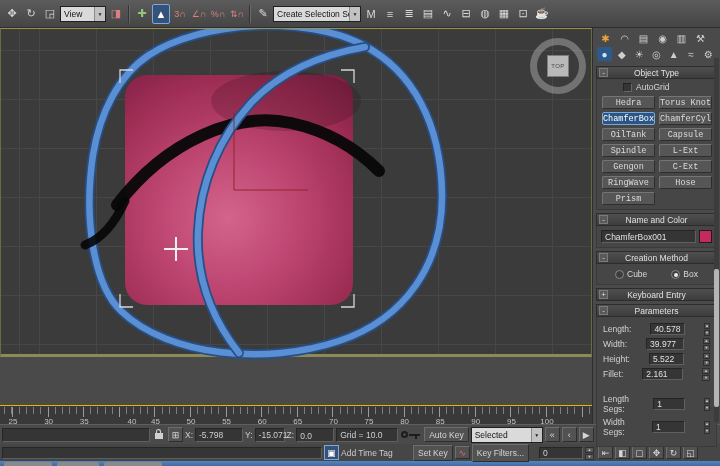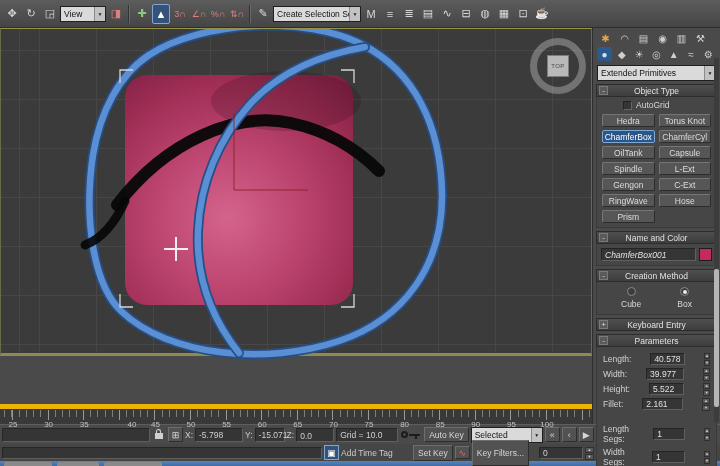--- a/index.html
+++ b/index.html
@@ -30,21 +30,21 @@
       repeating-linear-gradient(180deg, #474747 0 1px, transparent 1px 49px);
     background-position:38px 0, 0 21px; }
   .viewport svg { position:absolute; left:0; top:0; }
 
   .viewcube { position:absolute; left:529px; top:9px; width:56px; height:56px; }
   .vc-ring { position:absolute; inset:0; border-radius:50%; border:7px solid rgba(205,205,205,.38); }
   .vc-face { position:absolute; left:17px; top:17px; width:22px; height:22px; background:#b9b9b9;
              border:1px solid #7d7d7d; display:flex; align-items:center; justify-content:center;
              font-size:6px; color:#4a4a4a; letter-spacing:.5px; }
 
-  .ruler { height:22px; background:#393939; border-top:5px solid #eab308; position:relative;margin-top:48px; }
+  .ruler { height:22px; background:#393939; border-top:1px solid #eab308; position:relative;margin-top:48px; }
   .ruler::before { content:""; position:absolute; left:0; right:0; top:1px; height:7px;
     background:repeating-linear-gradient(90deg,#7e7e7e 0 1px,transparent 1px 7.12px); background-position:12px 0; }
   .ruler::after { content:""; position:absolute; left:0; right:0; top:1px; height:10px;
     background:repeating-linear-gradient(90deg,#9a9a9a 0 1px,transparent 1px 35.6px); background-position:12px 0; }
   .rlabel { position:absolute; top:11px; width:16px; text-align:center; font-size:8px; color:#c2c2c2; }
 
   
   .panel { width:128px; background:#4a4a4a; border-left:1px solid #2e2e2e; position:relative; font-size:8.5px; }
   .ptabs { display:flex; gap:2px; padding:3px 4px 1px; }
   .ptab { width:17px; height:14px; display:flex; align-items:center; justify-content:center; color:#cfcfcf; font-size:10px; }
@@ -52,30 +52,30 @@
   .psub { display:flex; gap:2px; padding:1px 4px 2px; }
   .psub .ptab.active { background:#2d5a8c; border-radius:2px; color:#cfe2f5; }
   .pcombo { margin:2px 4px 3px; }
   .rhead { height:13px; background:linear-gradient(#4f4f4f,#3d3d3d); border:1px solid #2c2c2c;
            display:flex; align-items:center; justify-content:center; margin:3px 3px 0; position:relative; color:#e2e2e2; }
   .rtoggle { position:absolute; left:2px; top:1px; width:9px; height:9px; background:#5a5a5a; border:1px solid #7a7a7a;
              font-size:8px; line-height:8px; text-align:center; color:#ddd; }
   .rbody { margin:0 3px; background:#464646; border:1px solid #3a3a3a; border-top:none; padding:3px 2px; }
   .autogrid { display:flex; align-items:center; gap:4px; padding:0 0 3px 24px; }
   .checkbox { width:9px; height:9px; background:#353535; border:1px solid; border-color:#222 #666 #666 #222; }
-  .objgrid { display:grid; grid-template-columns:1fr 1fr; gap:3px 4px; padding:1px 3px; }
+  .objgrid { display:grid; grid-template-columns:1fr 1fr; gap:3px 4px; padding:1px 3px;font-family:Liberation Mono, monospace; }
   .obtn { height:13px; background:#565656; border:1px solid; border-color:#757575 #2d2d2d #2d2d2d #757575;
           border-radius:2px; color:#dcdcdc; font-size:8.5px; display:flex; align-items:center; justify-content:center; }
   .obtn.active { background:#2a5586; border-color:#7aa7d4; color:#fff; }
   .namerow { display:flex; gap:3px; align-items:center; padding:1px 2px; }
   .namefield { flex:1; height:13px; background:#353535; border:1px solid; border-color:#242424 #606060 #606060 #242424;
-               color:#e2e2e2; display:flex; align-items:center; padding:0 3px;font-style:italic; }
+               color:#e2e2e2; display:flex; align-items:center; padding:0 3px; }
   .swatch { width:13px; height:13px; border:1px solid #1d1d1d; }
   .radios { display:flex; justify-content:space-around; padding:2px 4px; }
-  .radio-opt { display:flex; align-items:center; gap:3px; color:#d8d8d8;flex-direction:column; }
+  .radio-opt { display:flex; align-items:center; gap:3px; color:#d8d8d8; }
   .radio { width:9px; height:9px; border-radius:50%; background:#3c3c3c; border:1px solid #8a8a8a; }
   .radio-opt.selected .radio::after { content:""; display:block; width:4px; height:4px; margin:2px; background:#ebebeb; border-radius:50%; }
   .prow { display:flex; align-items:center; justify-content:flex-end; gap:19px; margin:3px 4px; }
   .prow .plabel { color:#d2d2d2; }
   .pfield { width:46px; height:12px; background:#353535; border:1px solid; border-color:#242424 #606060 #606060 #242424;
             color:#e0e0e0; display:flex; align-items:center; padding:0 3px; }
   .spin { width:9px; height:12px; display:flex; flex-direction:column; gap:1px; }
   .sbtn { flex:1; background:#585858; border:1px solid #2f2f2f; font-size:4px; line-height:4px; text-align:center; color:#ccc; }
   .pscroll { position:absolute; right:1px; top:30px; bottom:2px; width:5px; background:#3c3c3c; }
   .pthumb { position:absolute; left:0; width:5px; top:58%; height:38%; background:#b5b5b5; border-radius:2px; }
@@ -305,24 +305,20 @@
         <div class="ptab">
           <span>▲</span>
         </div>
         <div class="ptab">
           <span>≈</span>
         </div>
         <div class="ptab">
           <span>⚙</span>
         </div>
       </div>
-    <div class="combo pcombo">
-      <span class="cval">Extended Primitives</span>
-      <span class="carrow">▼</span>
-    </div>
 
     <div class="rhead">
       <span class="rtoggle">-</span>
       <span>Object Type</span>
     </div>
     <div class="rbody">
       <div class="autogrid">
         <span class="checkbox"></span>
         <span>AutoGrid</span>
       </div>
@@ -555,21 +551,21 @@
 </div>
 
 <div class="srow2">
   <span class="sunk" style="width:320px;height:12px;"></span>
   <span class="btn3d mini blue2">▣</span>
   <span class="slabel" style="width:70px;">Add Time Tag</span>
   <span class="btn3d" style="height:16px;">
       <span>Set Key</span>
     </span>
   <span class="btn3d mini" style="height:13px;color:#d96a6a;">∿</span>
-  <span class="btn3d" style="height:26px;">
+  <span class="btn3d" style="height:18px;">
       <span>Key Filters...</span>
     </span>
   <span class="sunk" style="width:44px;height:12px;margin-left:8px;">
       <span>0</span>
     </span>
   <span class="spin" style="height:12px;">
       <span class="sbtn">▲</span>
       <span class="sbtn">▼</span>
     </span>
   <div style="display:flex;gap:2px;margin-left:2px;">

